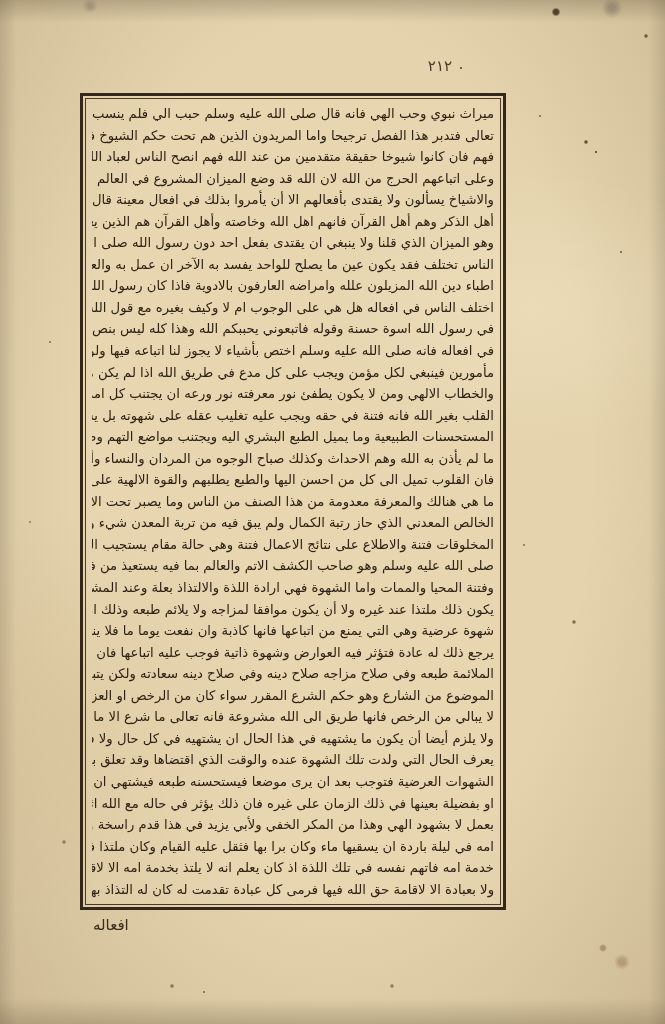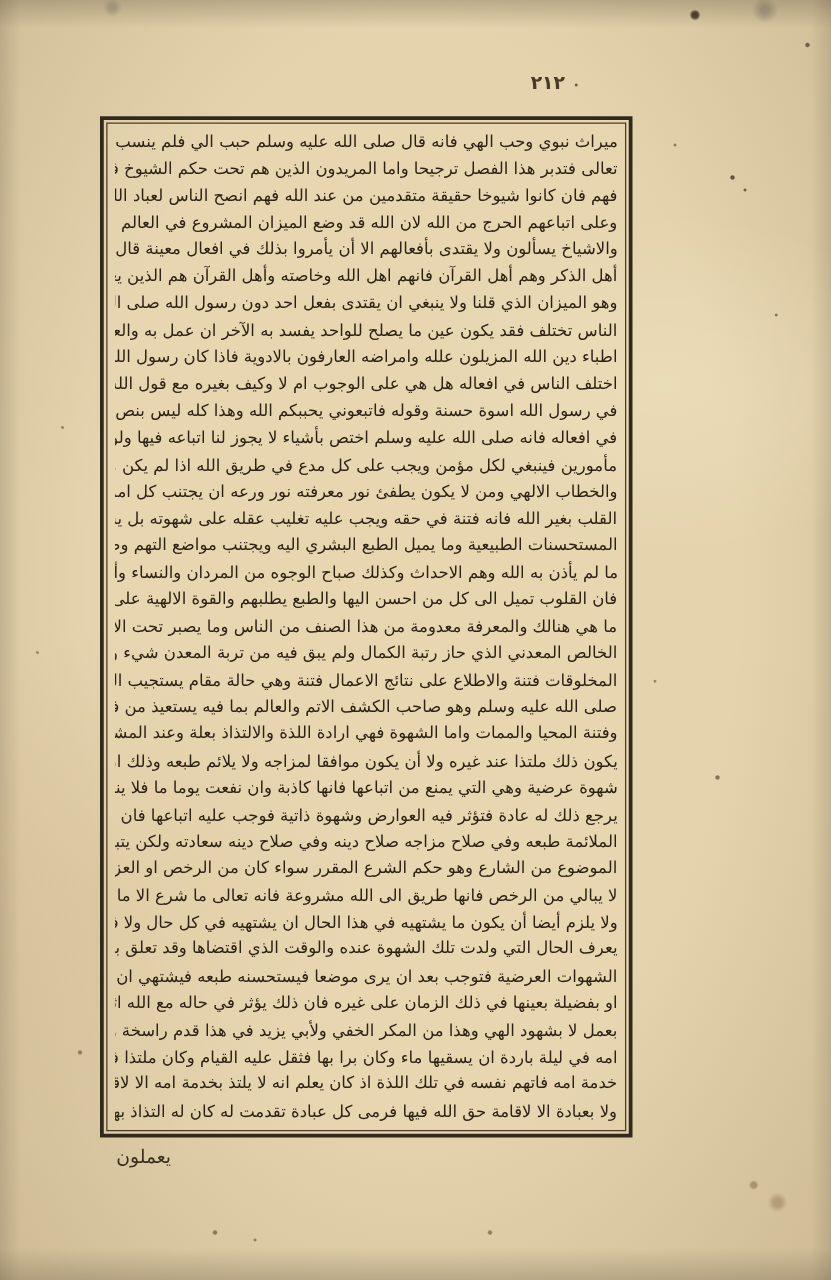--- a/index.html
+++ b/index.html
@@ -40,21 +40,20 @@
       linear-gradient(to bottom, rgba(95,80,58,.30), rgba(95,80,58,0) 2.2%),
       linear-gradient(to top,    rgba(95,80,58,.28), rgba(95,80,58,0) 2.5%),
       linear-gradient(to right,  rgba(95,80,58,.20), rgba(95,80,58,0) 2.5%),
       linear-gradient(to left,   rgba(95,80,58,.18), rgba(95,80,58,0) 2.5%),
       radial-gradient(ellipse at 50% 45%, rgba(0,0,0,0) 55%, rgba(125,100,62,.22) 100%);
   }
   .page-number{
     position:absolute;top:57px;right:213px;
     font-size:15px;color:#4a3a26;letter-spacing:2px;
     direction:rtl;
-    font-weight:bold;
   }
   .frame{
     position:absolute;left:80px;top:93px;width:426px;height:817px;
     border:3px solid #33281c;
     box-sizing:border-box;
     background:rgba(238,224,188,.25);
   }
   .frame-inner{
     position:absolute;inset:2px;
     border:1px solid #4c3a26;
@@ -121,13 +120,13 @@
         <div class="line">الشهوات العرضية فتوجب بعد ان يرى موضعا فيستحسنه طبعه فيشتهي ان يصلي فيه</div>
         <div class="line">او بفضيلة بعينها في ذلك الزمان على غيره فان ذلك يؤثر في حاله مع الله اثر سوء وميزان ذلك الالتذاذ</div>
         <div class="line">بعمل لا بشهود الهي وهذا من المكر الخفي ولأبي يزيد في هذا قدم راسخة وقد نبه على ذلك لما سألته</div>
         <div class="line">امه في ليلة باردة ان يسقيها ماء وكان برا بها فثقل عليه القيام وكان ملتذا في جميع احواله في</div>
         <div class="line">خدمة امه فاتهم نفسه في تلك اللذة اذ كان يعلم انه لا يلتذ بخدمة امه الا لاقامة حق الله فيها</div>
         <div class="line">ولا بعبادة الا لاقامة حق الله فيها فرمى كل عبادة تقدمت له كان له التذاذ بها وتاب توبة جديدة</div>
       </div>
   </div>
 </div>
 
-<div class="catchword">يعملون</div>
+<div class="catchword">افعاله</div>
 
 </body></html>

